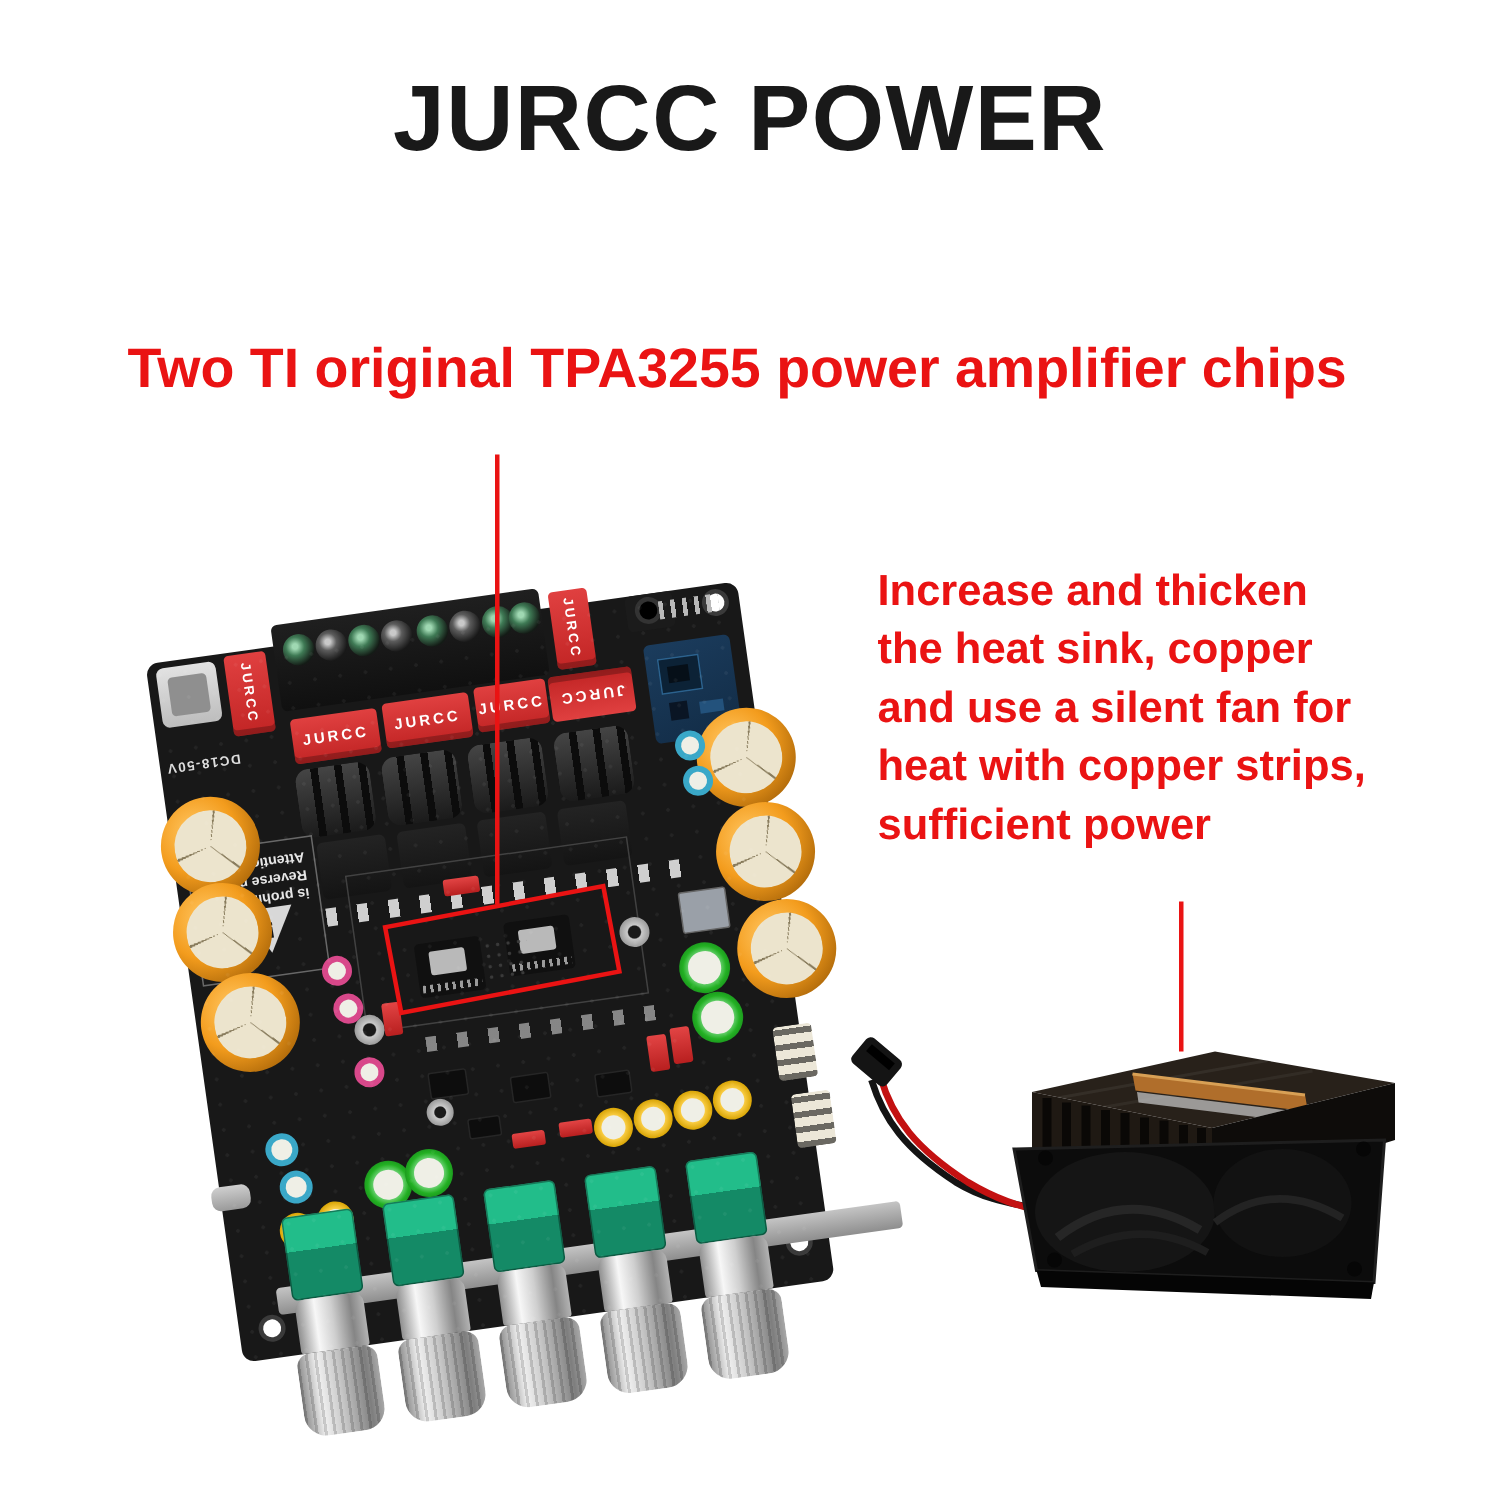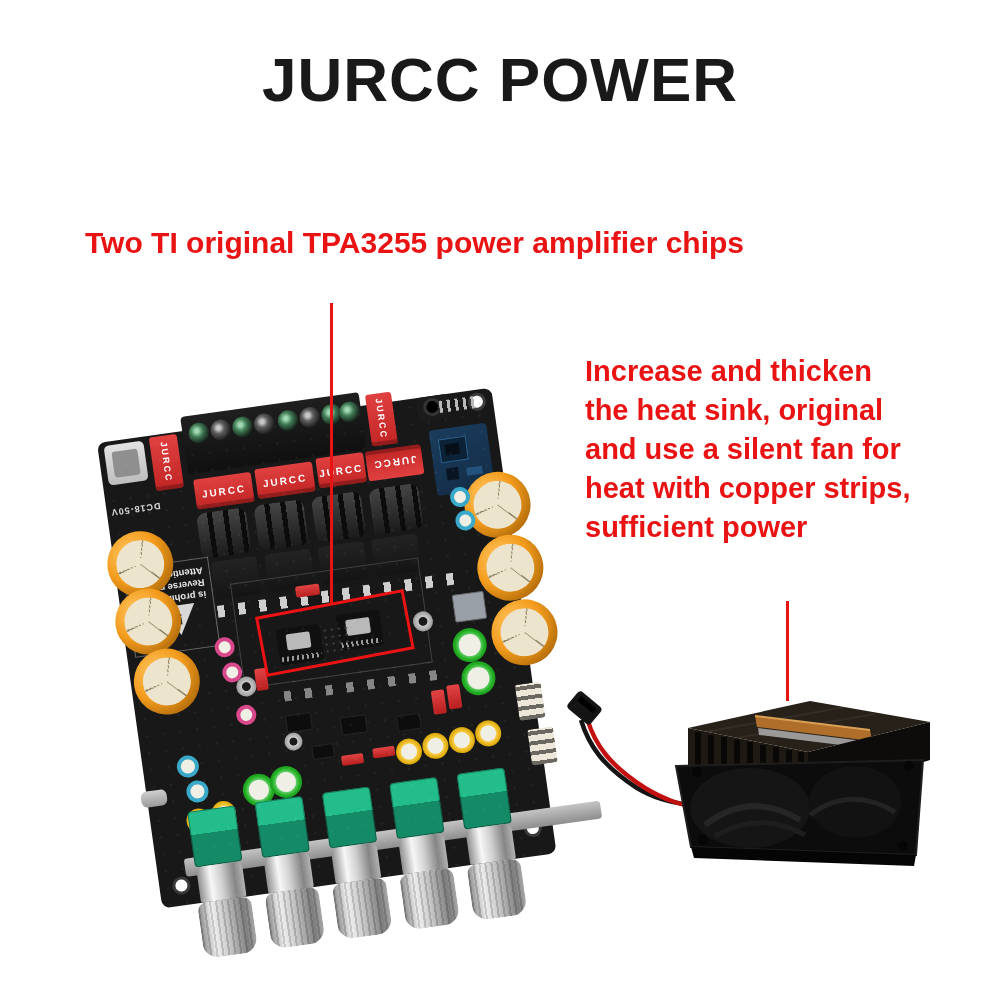--- a/index.html
+++ b/index.html
@@ -3,23 +3,23 @@
 <meta charset="utf-8">
 <style>
   html,body{margin:0;padding:0;background:#fff;}
   .stage{position:relative;width:1000px;height:1000px;background:#fff;overflow:hidden;
          font-family:"Liberation Sans",sans-serif;}
   .abs{position:absolute;}
   
   .page-title{left:0;right:0;top:44px;text-align:center;font-size:62px;font-weight:800;
               color:#191919;letter-spacing:1px;z-index:5;}
   .chips-callout{left:85px;top:226px;z-index:5;}
-  .chips-callout .h{font-size:30px;font-weight:700;color:#ea1313;line-height:1.1;}
+  .chips-callout .h{font-size:37px;font-weight:700;color:#ea1313;line-height:1.1;}
   .chips-callout .s{font-size:29px;font-weight:400;color:#3a3a3a;margin-top:7px;line-height:1.1;}
-  .heatsink-callout{left:585px;top:352px;z-index:5;font-size:29px;font-weight:700;color:#ea1313;
+  .heatsink-callout{left:585px;top:375px;z-index:5;font-size:29px;font-weight:700;color:#ea1313;
                     line-height:39px;}
   .heatsink-callout span{display:block;}
   .cline{width:3px;background:#ea1313;z-index:4;}
   .hl-rect{left:255px;top:617px;width:151px;height:61px;border:3px solid #ea1313;
            transform:rotate(-10.7deg);transform-origin:0 0;z-index:4;box-sizing:border-box;}
   
   .board{left:97px;top:443px;width:398px;height:470px;background:#181818;border-radius:8px;
          transform:rotate(-8deg);transform-origin:0 0;z-index:1;}
   .board::after{content:"";position:absolute;inset:0;border-radius:8px;
          background-image:radial-gradient(rgba(255,255,255,.05) 1px,transparent 1.4px);
@@ -89,21 +89,21 @@
 <div class="stage">
 
   <div class="abs page-title">JURCC POWER</div>
 
   <div class="abs chips-callout">
     <div class="h">Two TI original TPA3255 power amplifier chips</div>
   </div>
 
   <div class="abs heatsink-callout">
     <span>Increase and thicken</span>
-    <span>the heat sink, original</span>
+    <span>the heat sink, copper</span>
     <span>and use a silent fan for</span>
     <span>heat with copper strips,</span>
     <span>sufficient power</span>
   </div>
 
   <div class="abs cline" style="left:330px;top:303px;height:300px;"></div>
   <div class="abs hl-rect"></div>
   <div class="abs cline" style="left:786px;top:601px;height:100px;"></div>
 
   <div class="abs board">

